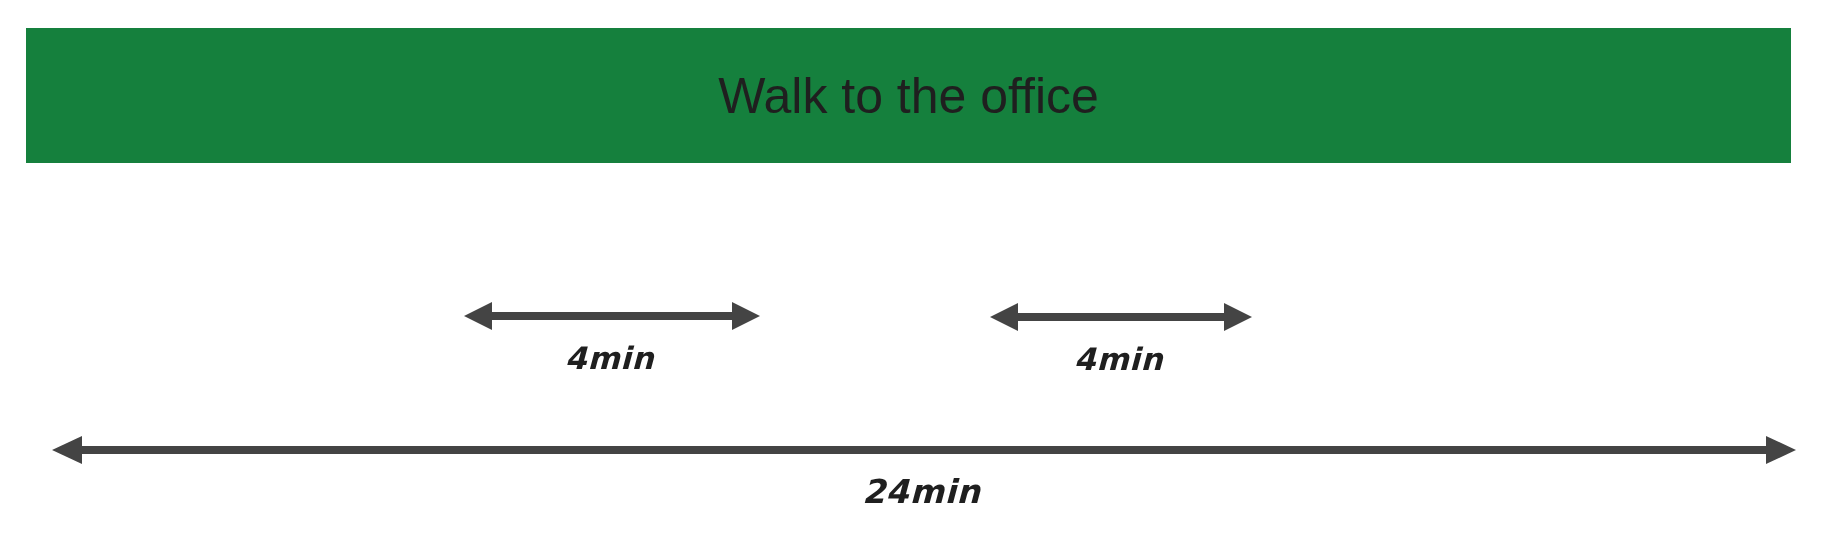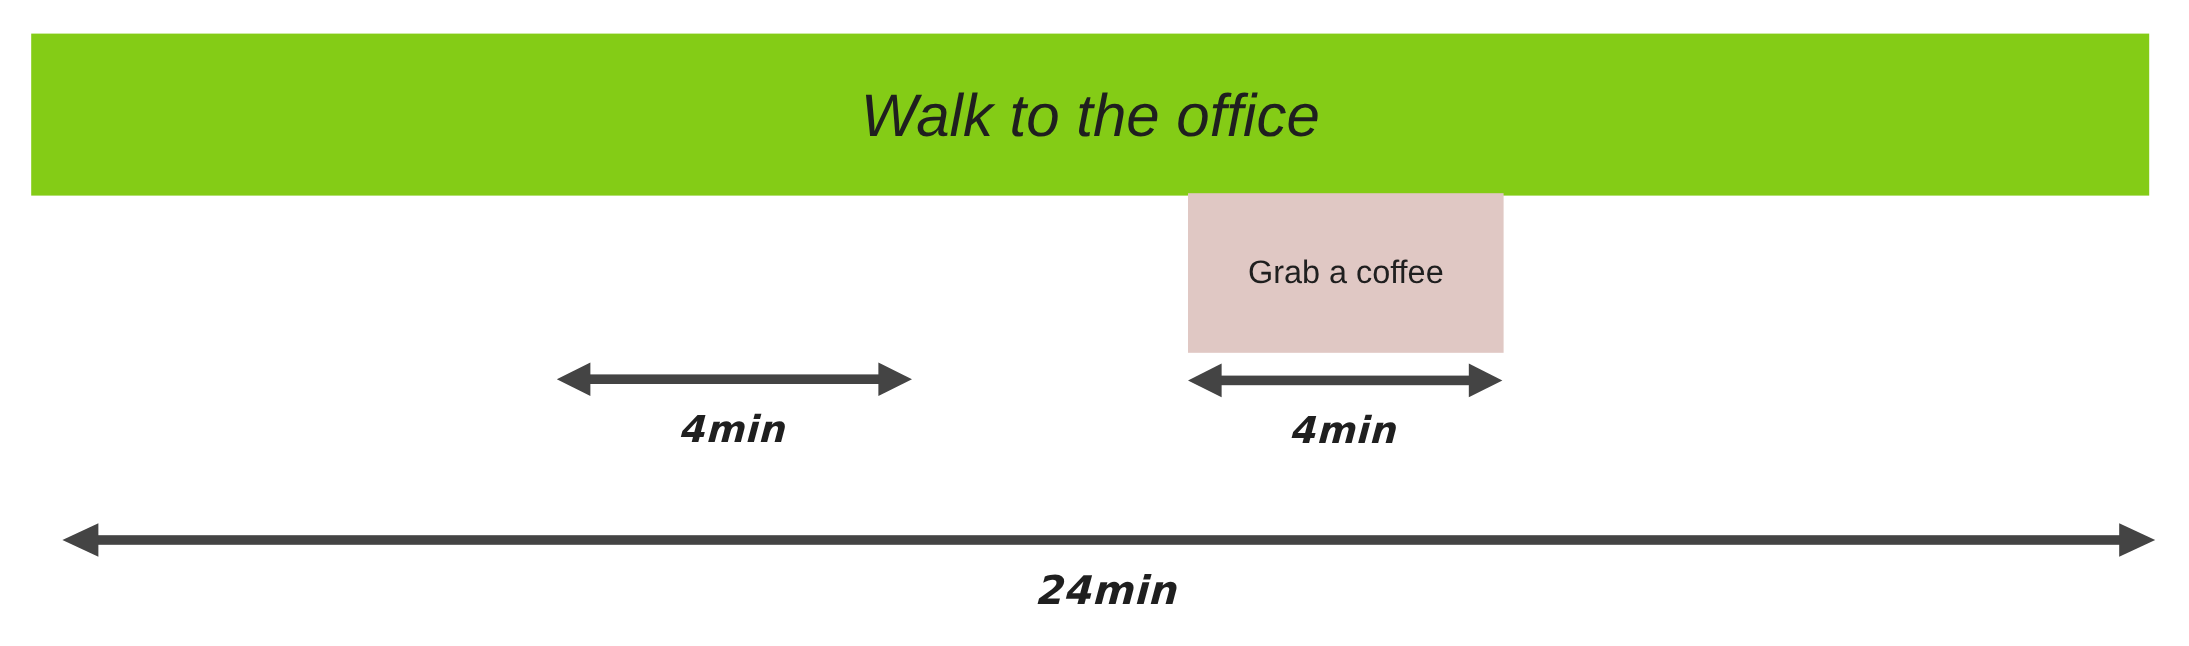--- a/index.html
+++ b/index.html
@@ -101,28 +101,25 @@
   #label-total {
     left: 50px; top: 472px; width: 1748px;
     font-size: 33px;
   }
 </style>
 </head>
 <body>
 
 <div id="canvas">
 
-  <div class="bar" id="task-main" style="background:#84cc16;font-style:italic;">
+  <div class="bar" id="task-main" style="background:#15803d;">
     <span class="bar-label">Walk to the office</span>
   </div>
 
 
-  <div class="bar" id="task-coffee" style="background:#e0c8c4;">
-    <span class="bar-label">Grab a coffee</span>
-  </div>
 
   <div class="measure" id="measure-dog">
     <svg width="300" height="34" viewBox="0 0 300 34">
       <rect x="22" y="12" width="256" height="8" fill="#444444"></rect>
       <polygon points="2,16 30,2 30,30" fill="#444444"></polygon>
       <polygon points="298,16 270,2 270,30" fill="#444444"></polygon>
     </svg>
   </div>
   <div class="measure-label" id="label-dog">4min</div>
 

